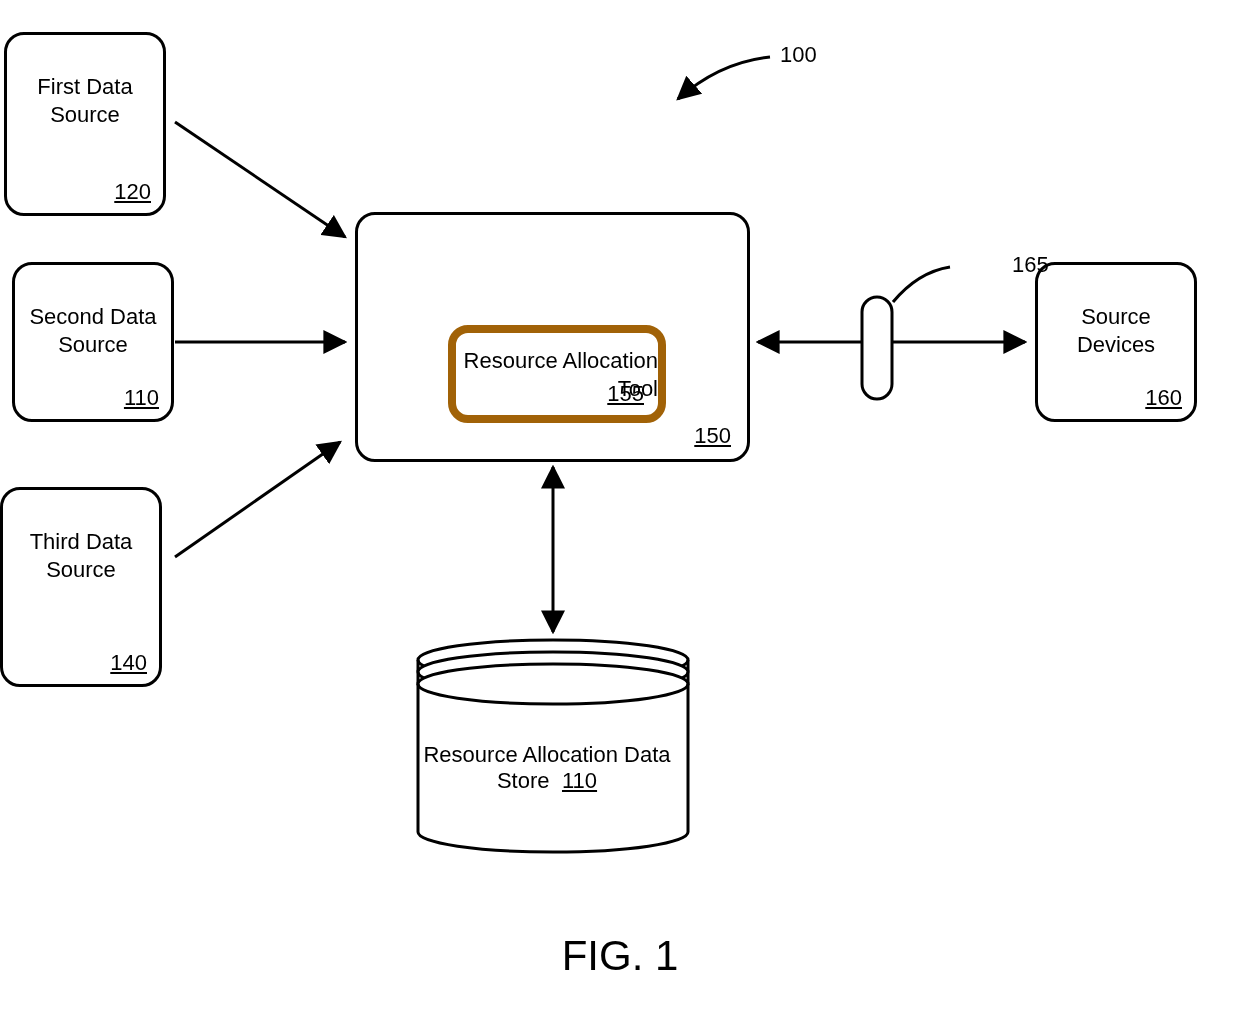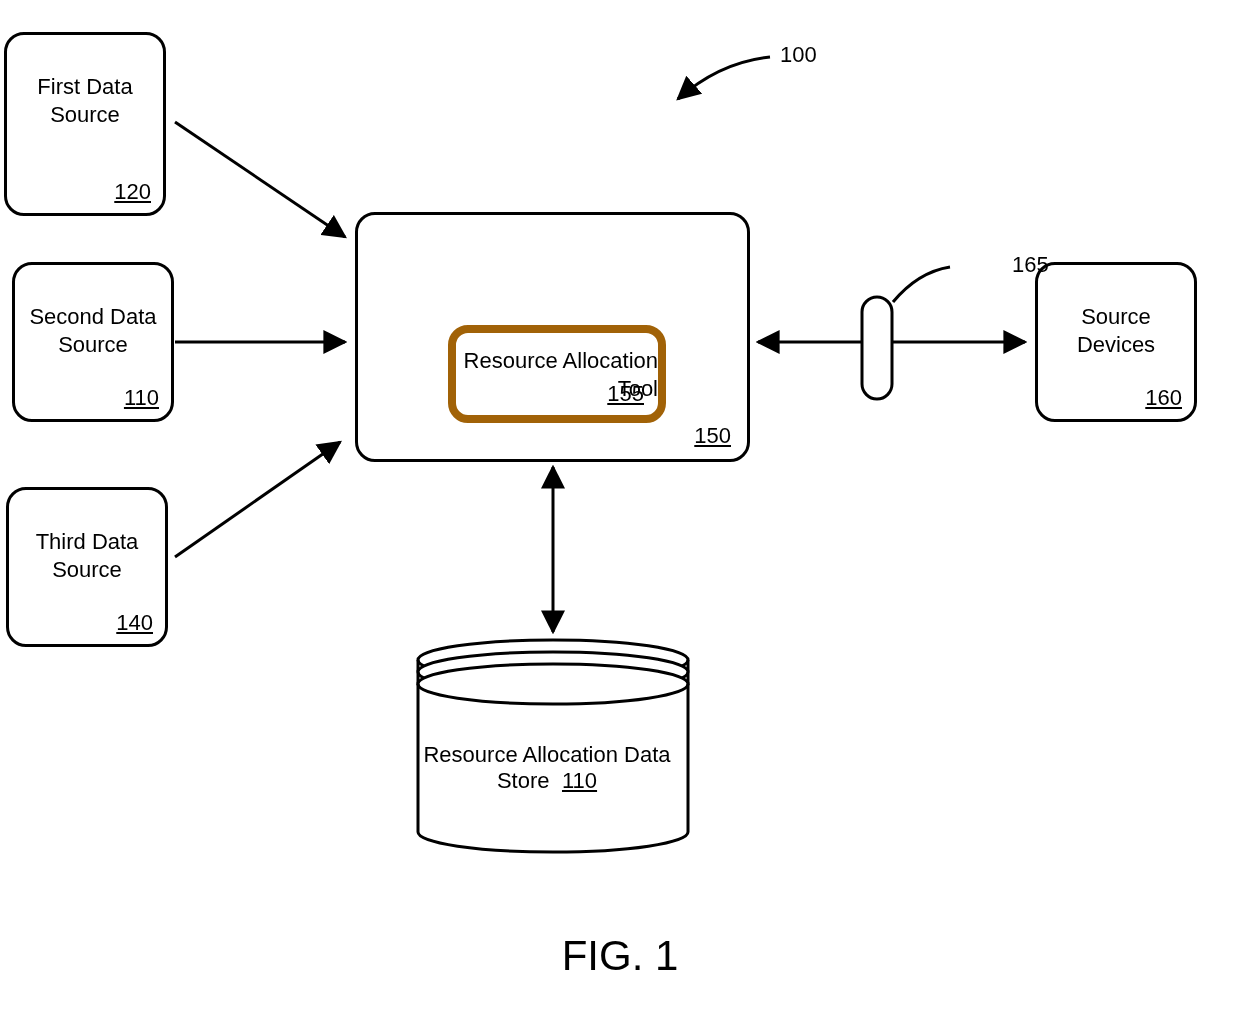--- a/index.html
+++ b/index.html
@@ -100,21 +100,21 @@
 Source</div>
     <div class="ref" style="right:12px; bottom:8px;">120</div>
   </div>
 
   <div class="box" style="left:12px; top:250px; width:162px; height:160px;">
     <div class="label" style="position:absolute; top:38px; left:0; right:0;">Second Data
 Source</div>
     <div class="ref" style="right:12px; bottom:8px;">110</div>
   </div>
 
-  <div class="box" style="left:6px; top:475px; width:162px; height:160px;">
+  <div class="box" style="left:0; top:475px; width:162px; height:200px;">
     <div class="label" style="position:absolute; top:38px; left:0; right:0;">Third Data
 Source</div>
     <div class="ref" style="right:12px; bottom:8px;">140</div>
   </div>
 
   <div class="box" style="left:355px; top:200px; width:395px; height:250px;">
     <div class="ref" style="right:16px; bottom:10px;">150</div>
 
     <div class="inner-box" style="left:90px; top:110px; width:218px; height:98px;">
       <div class="label" style="position:absolute; top:14px; left:0; right:0;">Resource Allocation

